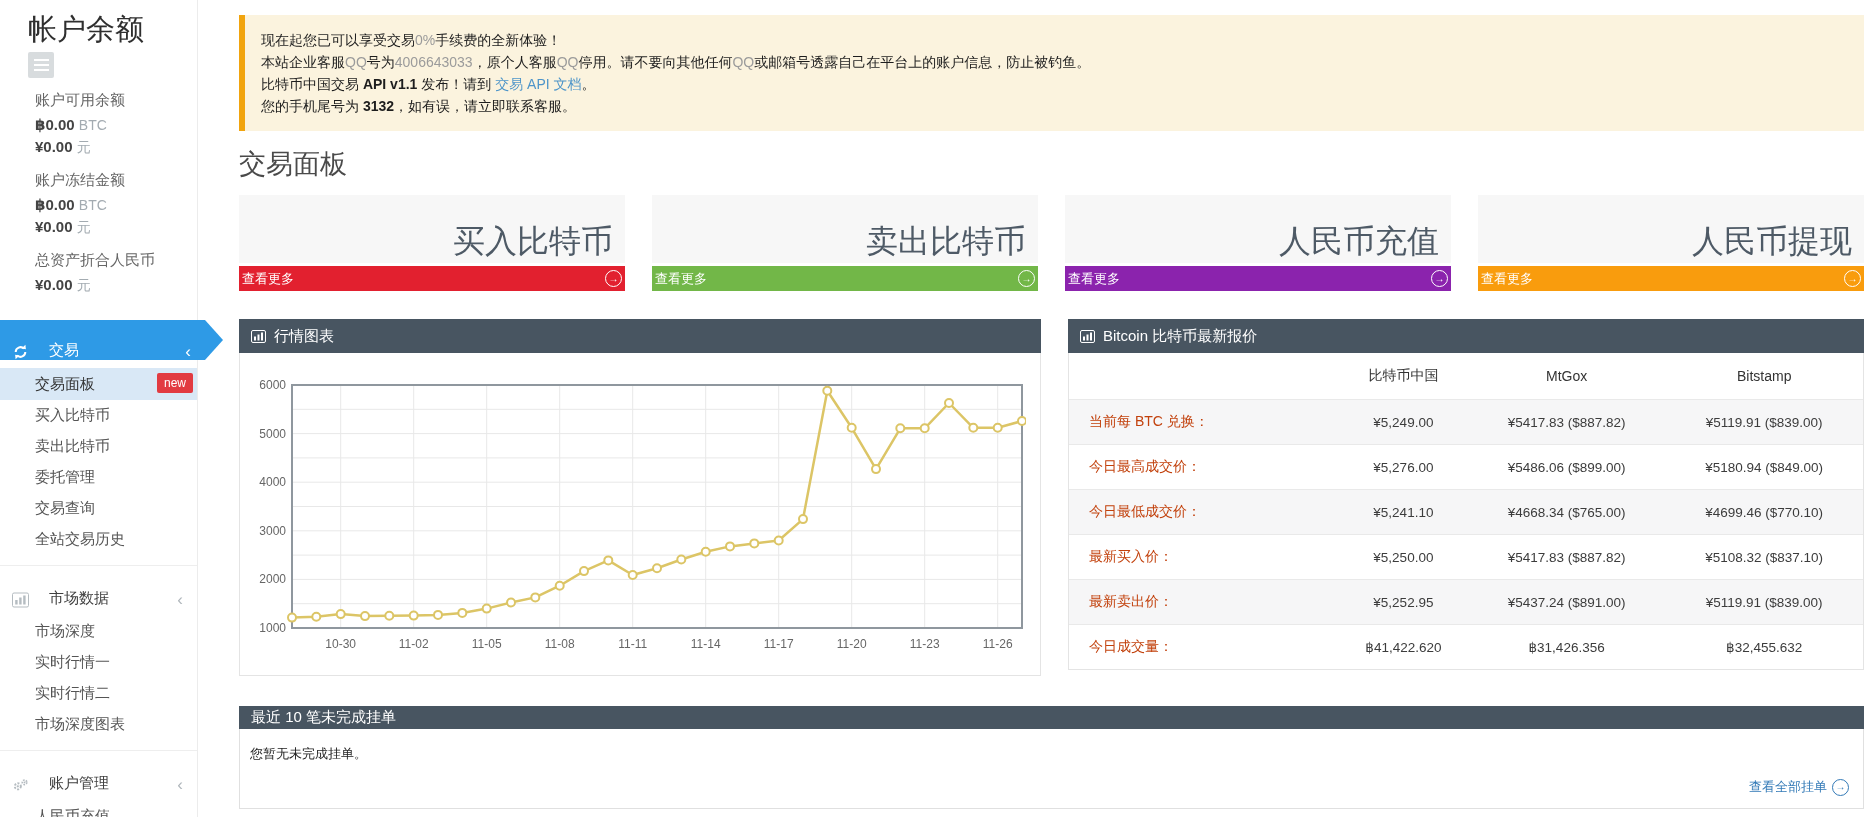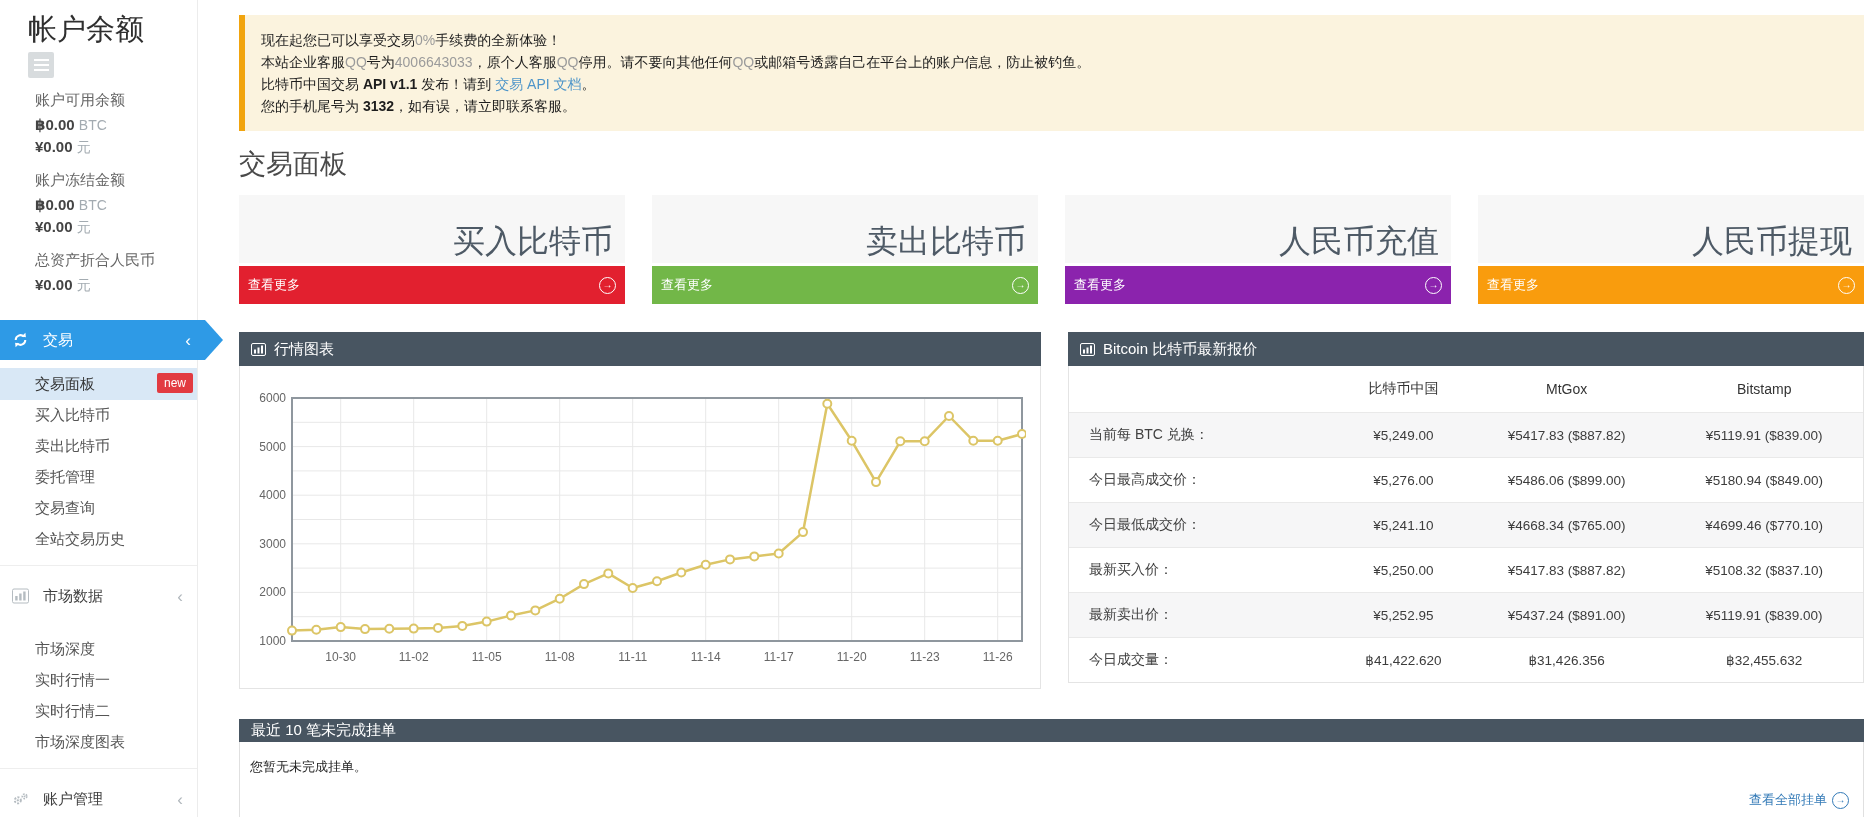--- a/index.html
+++ b/index.html
@@ -12,21 +12,21 @@
   .sb-title{font-size:29px;font-weight:400;color:#2f2f2f;margin:0;line-height:38px;}
   .hamburger{width:26px;height:26px;background:#d8dcde;border:none;border-radius:2px;display:flex;flex-direction:column;justify-content:center;gap:3px;align-items:center;cursor:pointer;padding:0;margin-top:4px;}
   .hamburger span{display:block;width:15px;height:2px;background:#fff;}
   .balances{margin-top:12px;}
   .balance-group{margin:0 10px 12px 35px;}
   .balance-label{font-size:15px;color:#666;margin-bottom:4px;line-height:20px;}
   .balance-line{font-size:15px;line-height:22px;color:#444;font-weight:bold;}
   .balance-unit{color:#a3abb1;font-weight:normal;font-size:14px;}
   .menu{margin-top:24px;}
   .menu-section + .menu-section{border-top:1px solid #eee;}
-  .menu-parent{height:42px;display:flex;align-items:center;padding:9px 12px;gap:14px;color:#3f3f3f;font-size:15px;cursor:pointer;position:relative;}
+  .menu-parent{height:42px;display:flex;align-items:flex-end;padding:0 12px;gap:20px;color:#3f3f3f;font-size:15px;cursor:pointer;position:relative;}
   .menu-parent .mp-icon{width:17px;height:16px;color:#b5bcc1;flex:none;display:inline-flex;}
   .menu-parent .mp-icon svg{width:100%;height:100%;}
   .menu-parent .mp-label{flex:1;}
   .menu-parent .mp-chevron{color:#b0b7bc;font-size:17px;line-height:1;margin-right:2px;}
   .menu-parent.active{background:#2e9ae6;color:#fff;height:40px;width:205px;box-sizing:border-box;}
   .menu-parent.active .mp-icon,.menu-parent.active .mp-chevron{color:#fff;}
   .menu-parent.active::after{content:"";position:absolute;left:205px;top:0;width:0;height:0;
     border-top:20px solid transparent;border-bottom:20px solid transparent;border-left:18px solid #2e9ae6;}
   .submenu{padding:8px 0 10px;}
   .submenu-item{height:31px;display:flex;align-items:center;padding:0 8px 0 35px;font-size:15px;color:#555;cursor:pointer;position:relative;}
@@ -37,36 +37,36 @@
   .main{flex:1;padding:15px 8px 0 41px;box-sizing:border-box;background:#fff;min-width:0;}
   .notice{background:#fbf3de;border-left:6px solid #f1a40e;padding:14px 16px;font-size:14px;line-height:22px;color:#1d1d1d;}
   .notice .muted{color:#9b9b9b;}
   .notice .bold{font-weight:bold;}
   .notice-link{color:#4e95c9;cursor:pointer;text-decoration:none;}
   .page-title{font-size:27px;font-weight:400;color:#4a4a4a;margin:18px 0 16px;line-height:30px;}
 
   .cards{display:grid;grid-template-columns:repeat(4,1fr);gap:27px;}
   .card-title{background:#f7f7f7;height:64px;display:flex;align-items:flex-end;justify-content:flex-end;
     padding:0 12px 4px 0;font-size:32px;color:#4e5a66;line-height:1.1;}
-  .card-btn{margin-top:3px;height:38px;color:#fff;font-size:13px;display:flex;align-items:center;justify-content:space-between;padding:0 9px;cursor:pointer;}
+  .card-btn{margin-top:3px;height:25px;color:#fff;font-size:13px;display:flex;align-items:center;justify-content:space-between;padding:0 3px;cursor:pointer;}
   .circle-arrow{width:15px;height:15px;border:1px solid currentColor;border-radius:50%;display:inline-flex;align-items:center;justify-content:center;font-size:10px;line-height:1;flex:none;}
 
   .panels{display:grid;grid-template-columns:802px 1fr;gap:27px;align-items:start;margin-top:28px;}
   .panel-head{background:#485561;color:#fff;height:34px;display:flex;align-items:center;gap:8px;padding:0 12px;font-size:15px;text-align:right;}
   .ph-icon{display:inline-flex;flex:none;}
   .panel-body{background:#fff;border:1px solid #e4e4e4;border-top:none;box-sizing:border-box;}
   .chart-body{padding:14px 14px 12px;}
   .chart-body svg .tick{font-size:12px;fill:#666;font-family:"Liberation Sans","DejaVu Sans",sans-serif;}
 
   .quote-table{width:100%;border-collapse:collapse;}
   .quote-table th{height:44px;font-weight:400;color:#333;font-size:14px;text-align:center;}
   .quote-table tbody tr{border-top:1px solid #e9e9e9;}
   .quote-table tbody tr:nth-child(odd){background:#f6f6f7;}
   .quote-table td{height:42px;text-align:center;color:#3c3c3c;font-size:13.5px;}
-  .quote-table td:first-child,.quote-table th:first-child{width:34%;text-align:left;padding-left:20px;font-size:14px;color:#404040;}
+  .quote-table td:first-child,.quote-table th:first-child{width:34%;text-align:left;padding-left:20px;font-size:14px;color:#c2410c;}
 
   .orders-panel{margin-top:30px;}
   .orders-panel .panel-head{height:23px;}
   .orders-body{background:#fff;border:1px solid #e0e0e0;border-top:none;}
   .orders-empty{font-size:13px;color:#222;margin:0;padding:16px 10px 6px;}
   .orders-footer{text-align:right;padding:8px 14px 12px;}
   .orders-footer a{color:#337ab7;font-size:13px;cursor:pointer;text-decoration:none;display:inline-flex;align-items:center;gap:5px;text-align:right;}
 </style>
 </head>
 <body>

